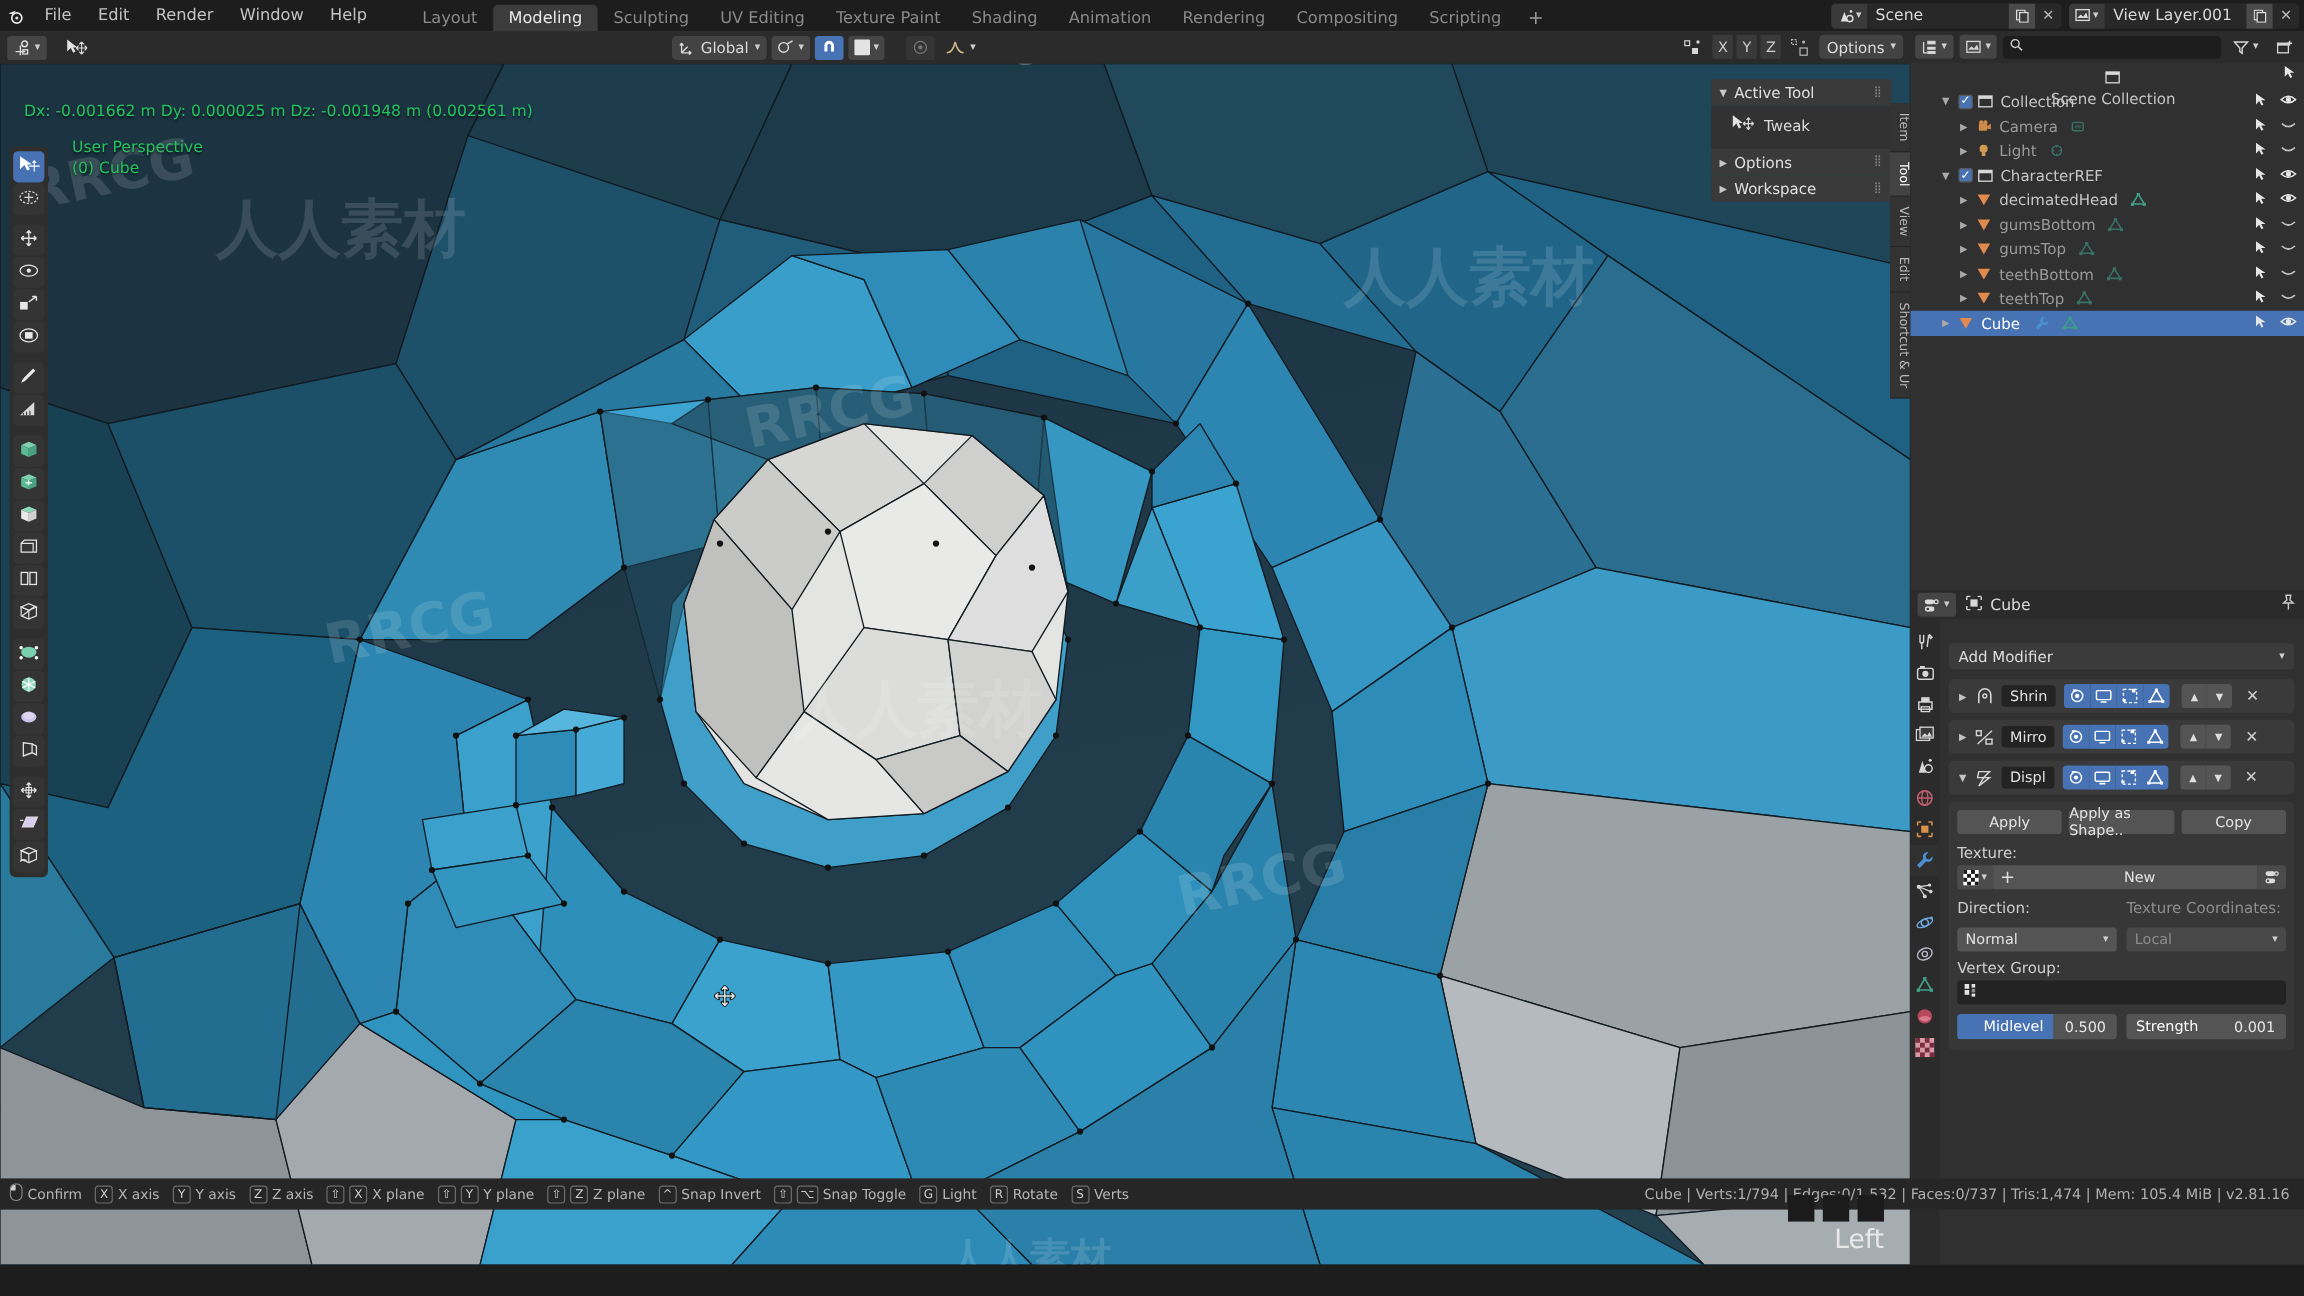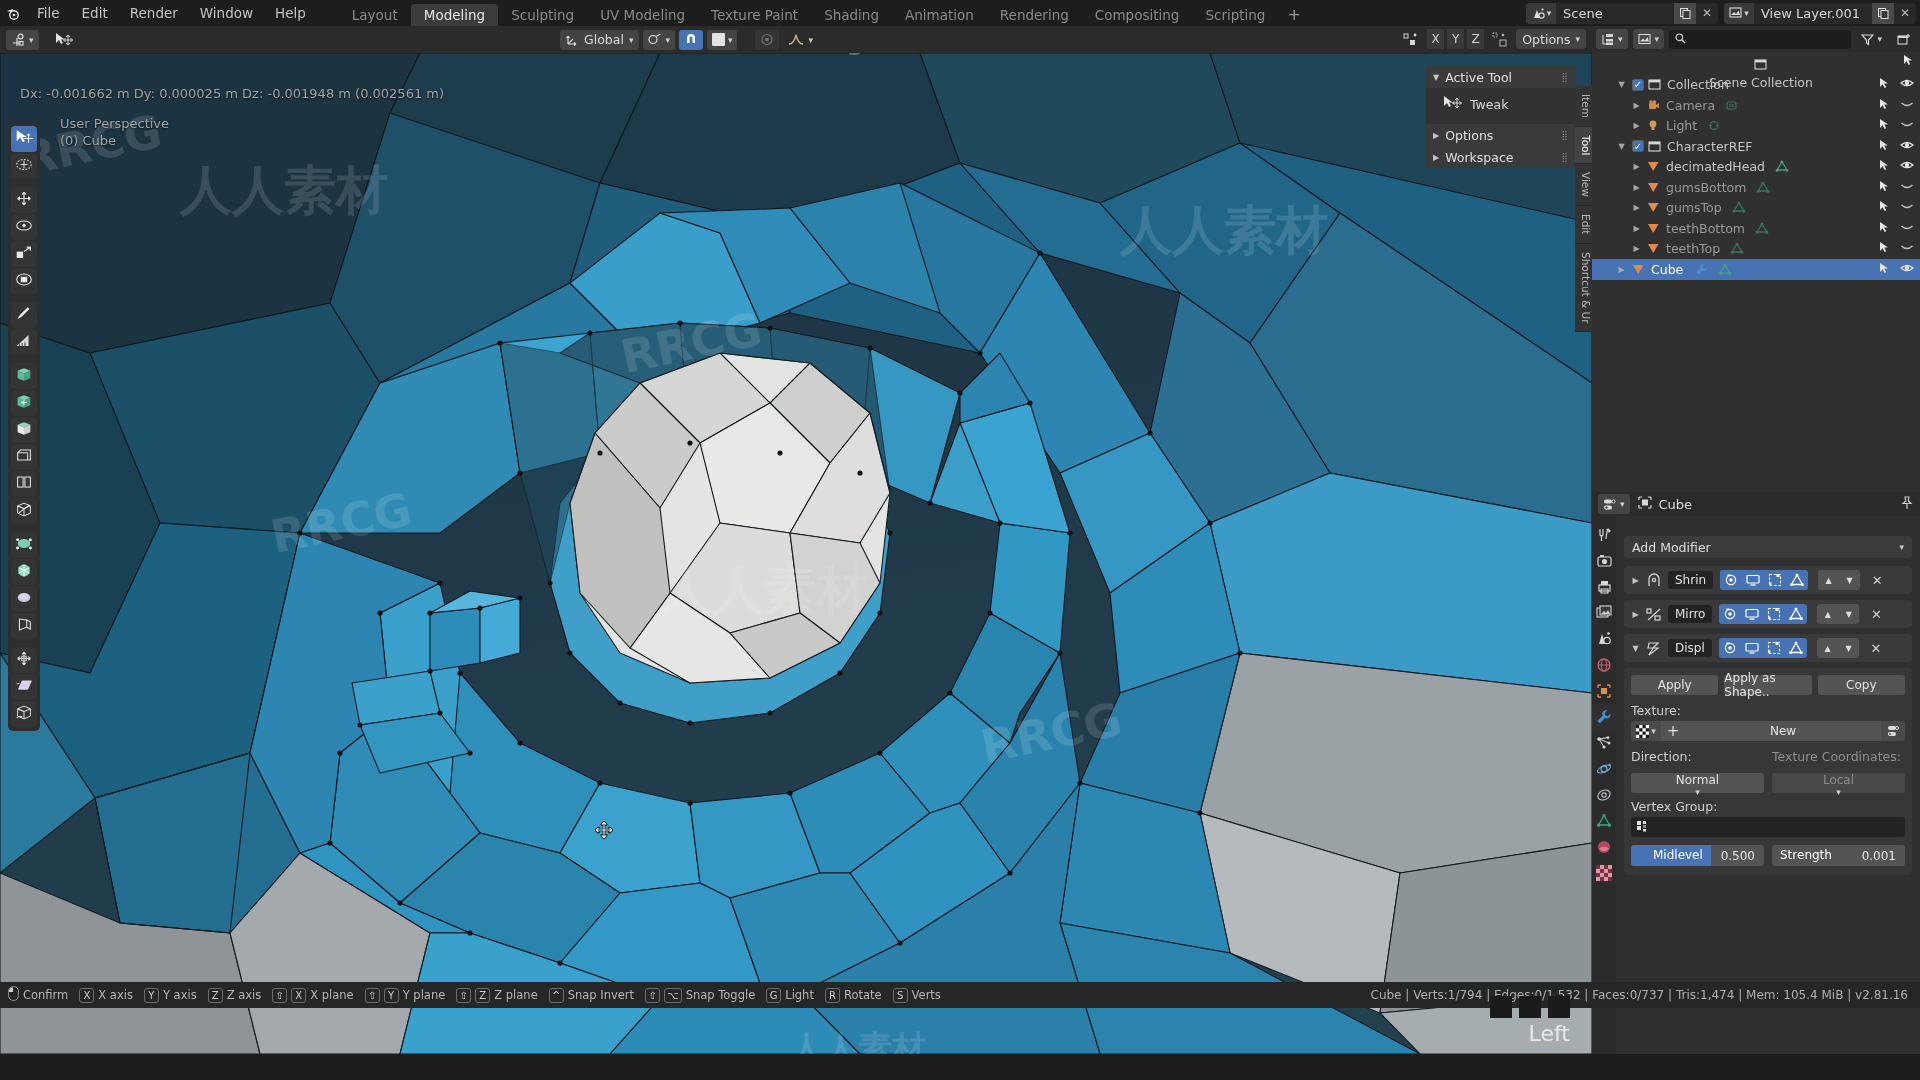--- a/index.html
+++ b/index.html
@@ -32,21 +32,21 @@
   .vh-flat { background:transparent; }
   .vh-sep { width:10px; }
   .chev { font-size:9px; color:#cfcfcf; }
   .pill { display:flex; align-items:center; height:20px; background:#434343; border-radius:4px; padding:0 6px; gap:5px; font-size:12.5px; color:#dcdcdc;}
   .axisbtn { width:17px; height:20px; display:flex; align-items:center; justify-content:center; font-size:12px; color:#d0d0d0; background:#3a3a3a;}
   .hdr-right { position:absolute; right:6px; top:3px; display:flex; align-items:center; gap:3px; }
 
   #vp-canvas { position:absolute; left:0; top:27px; width:1592px; height:1001px; }
   #vp-canvas svg { display:block; }
 
-  .vp-text { position:absolute; color:#a3a3a3; font-size:13px; z-index:20; text-shadow:0 1px 2px rgba(0,0,0,.7); }
+  .vp-text { position:absolute; color:#22c55e; font-size:13px; z-index:20; text-shadow:0 1px 2px rgba(0,0,0,.7); }
   #delta-text { left:20px; top:60px; }
   #persp-text { left:60px; top:90px; }
   #obj-text { left:60px; top:107px; }
 
   
   #tool-col { position:absolute; left:8px; top:96px; width:32px; z-index:25;
     background:#2e2e2e; border-radius:5px; padding:3px 0; }
   .tool-btn { width:26px; height:26px; margin:1px 3px; border-radius:4px; display:flex;
     align-items:center; justify-content:center; background:#343434; }
   .tool-btn.active { background:#4772b3; }
@@ -120,21 +120,21 @@
   .lbl { font-size:12.5px; color:#cfcfcf; margin-bottom:3px; }
   .lbl.dimmed { color:#8f8f8f; }
   .texrow { display:flex; height:20px; margin-bottom:8px; gap:0; align-items:center;}
   .tex-sw { width:30px; height:20px; background:#4b4b4b; border-radius:3px 0 0 3px; display:flex; align-items:center; justify-content:center; gap:2px;}
   .tex-plus { width:24px; height:20px; background:#545454; display:flex; align-items:center; justify-content:center; font-size:15px; color:#ddd;}
   .tex-new { flex:1; height:20px; background:#545454; display:flex; align-items:center; justify-content:center; font-size:12px; color:#e5e5e5;}
   .tex-end { width:24px; height:20px; background:#4b4b4b; border-radius:0 3px 3px 0; display:flex; align-items:center; justify-content:center;}
   .two-col { display:flex; gap:8px; margin-bottom:6px; }
   .col { flex:1; }
   .sel-box { height:20px; background:#545454; border-radius:3px; display:flex; align-items:center;
-    justify-content:space-between; padding:0 7px; font-size:12px; color:#e2e2e2;flex-direction:column; }
+    justify-content:space-between; padding:0 7px; font-size:12px; color:#e2e2e2; }
   .sel-box.dimmed { background:#484848; color:#8d8d8d; }
   .vg-box { height:20px; background:#232323; border-radius:3px; display:flex; align-items:center; padding:0 6px; gap:5px; margin-bottom:8px;}
   .val-row { display:flex; gap:8px; }
   .val-field { flex:1; height:21px; border-radius:3px; background:#545454; display:flex; align-items:center;
     overflow:hidden; font-size:12px; }
   .val-name { height:21px; line-height:21px; padding:0 8px; color:#fff; }
   .val-name.hl { background:#4772b3;padding-left:22px; }
   .val-num { flex:1; text-align:right; padding-right:9px; color:#e8e8e8; }
 
   
@@ -166,21 +166,21 @@
         <div class="menu-item">File</div>
         <div class="menu-item">Edit</div>
         <div class="menu-item">Render</div>
         <div class="menu-item">Window</div>
         <div class="menu-item">Help</div>
       </div>
     <div class="ws-tabs" id="ws-tabs">
         <div class="ws-tab">Layout</div>
         <div class="ws-tab active">Modeling</div>
         <div class="ws-tab">Sculpting</div>
-        <div class="ws-tab">UV Modeling</div>
+        <div class="ws-tab">UV Editing</div>
         <div class="ws-tab">Texture Paint</div>
         <div class="ws-tab">Shading</div>
         <div class="ws-tab">Animation</div>
         <div class="ws-tab">Rendering</div>
         <div class="ws-tab">Compositing</div>
         <div class="ws-tab">Scripting</div>
         <div class="ws-plus">+</div>
       </div>
 
     <div class="topbar-right">

